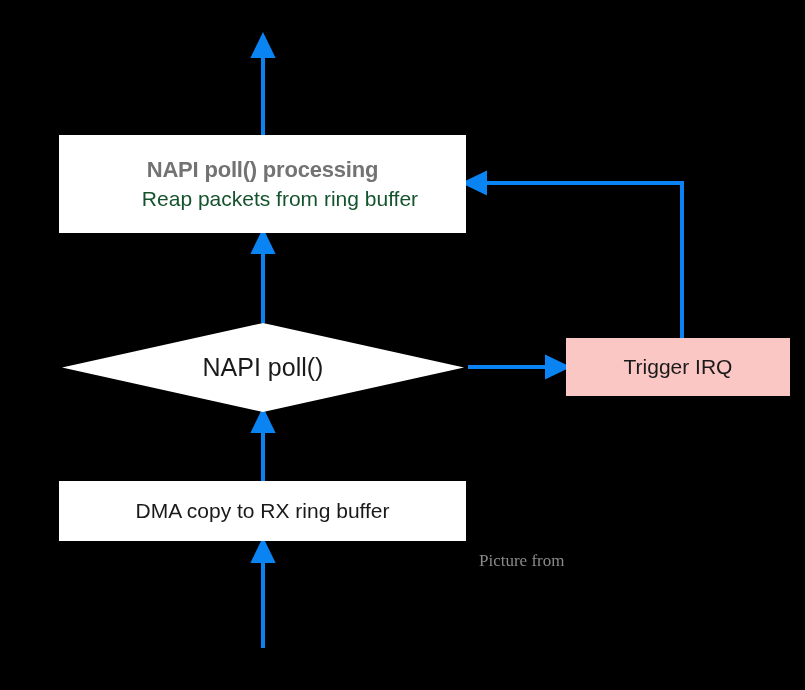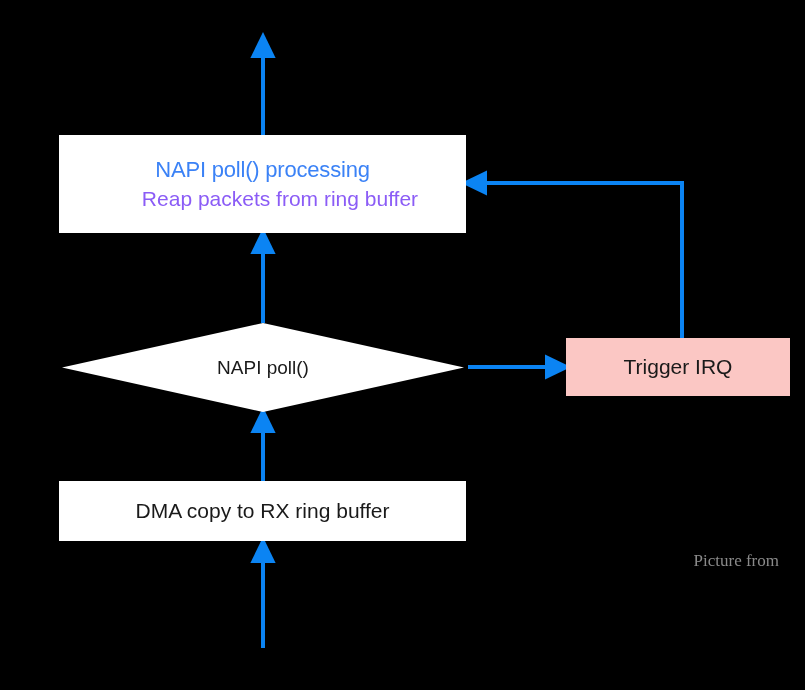--- a/index.html
+++ b/index.html
@@ -37,28 +37,28 @@
   }
   
   #node-napi-poll {
     left: 59px;
     top: 135px;
     width: 407px;
     height: 98px;
     background: #FFFFFF;
   }
   #node-napi-poll .title {
-    color: #3b82f6;
-    font-weight: normal;
+    color: #737373;
+    font-weight: bold;
     font-size: 22px;
     letter-spacing: -0.2px;
     margin-bottom: 4px;
   }
   #node-napi-poll .subtitle {
-    color: #8b5cf6;
+    color: #14532d;
     font-size: 21px;
     font-weight: normal;
     margin-left: 35px;
   }
   
   #node-decision {
     left: 62px;
     top: 323px;
     width: 402px;
     height: 89px;
@@ -71,21 +71,21 @@
     width: 100%;
     height: 100%;
     background: #FFFFFF;
     -webkit-clip-path: polygon(0% 50%, 50% 0%, 100% 50%, 50% 100%);
     clip-path: polygon(0% 50%, 50% 0%, 100% 50%, 50% 100%);
   }
   #node-decision .dlabel {
     position: relative;
     z-index: 2;
     color: #1A1A1A;
-    font-size: 19px;
+    font-size: 25px;
     line-height: 1.25;
   }
   
   #node-trigger-irq {
     left: 566px;
     top: 338px;
     width: 224px;
     height: 58px;
     background: #FBC7C4;
   }
@@ -104,21 +104,20 @@
   #node-dma .label {
     color: #1A1A1A;
     font-size: 21px;
   }
   
   #attribution {
     position: absolute;
     right: 26px;
     top: 548px;
     width: 300px;
-    text-align: right;
     font-family: "Liberation Serif", serif;
     color: #8A8A8A;
     font-size: 17px;
     line-height: 1.5;
   }
   #attribution div { display: block; }
 </style>
 </head>
 <body>
 

